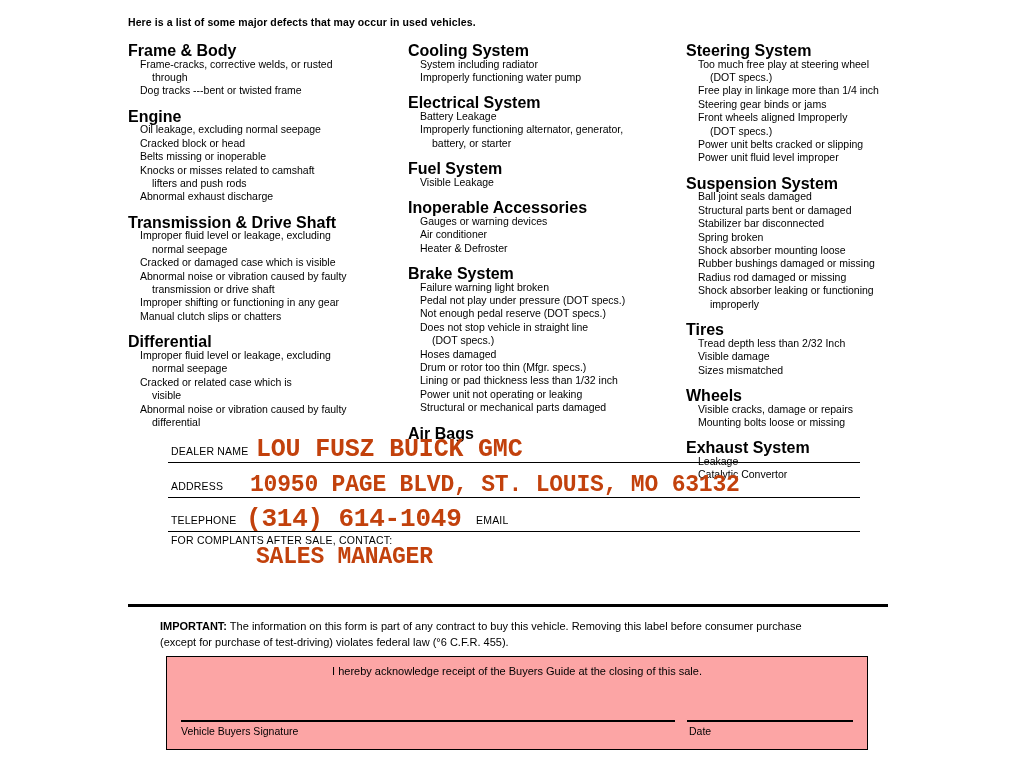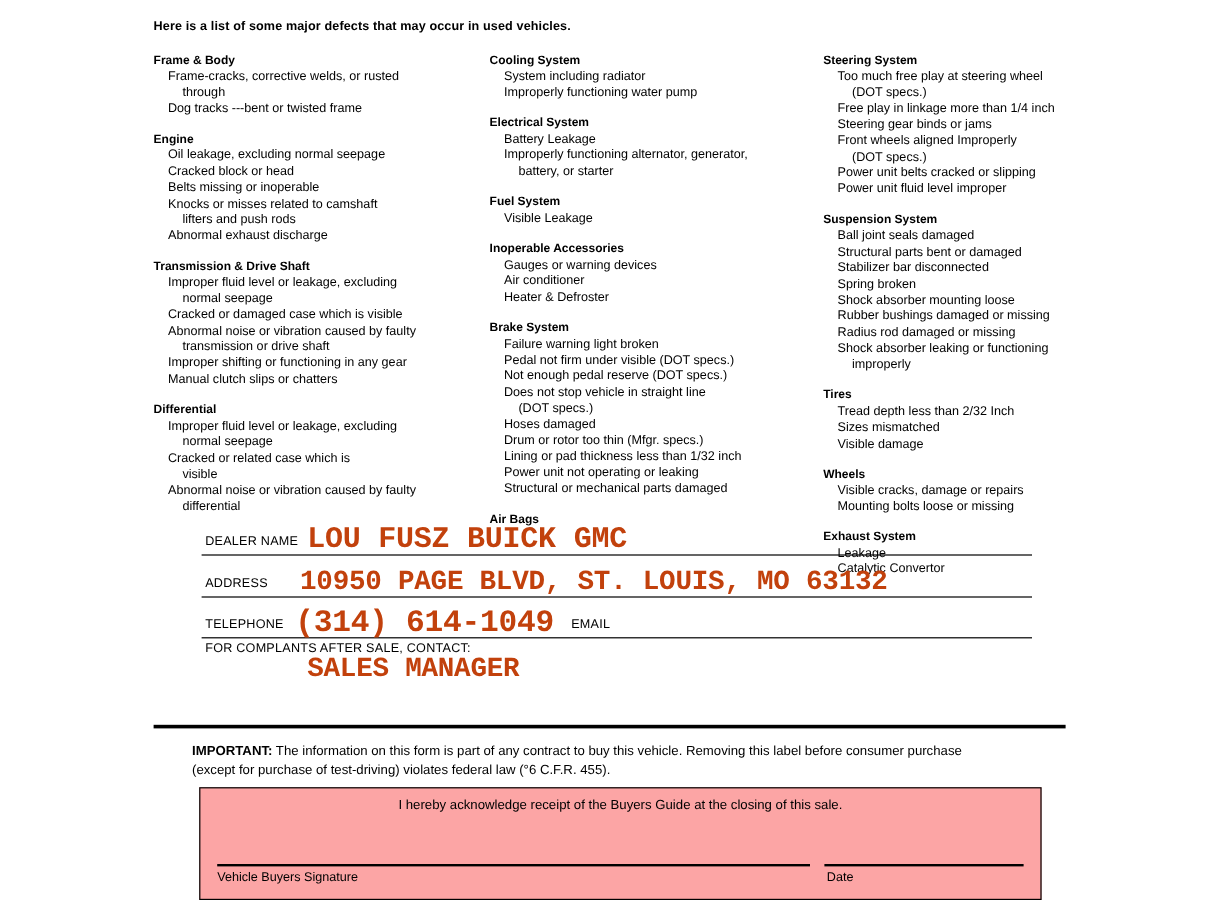--- a/index.html
+++ b/index.html
@@ -45,21 +45,21 @@
     top: 0;
     font-size: 10.5px;
     line-height: 13.4px;
   }
   .col.c1 { left: 0px;   width: 260px; }
   .col.c2 { left: 280px; width: 270px; }
   .col.c3 { left: 558px; width: 250px; }
 
   .grp-title {
     font-weight: bold;
-    font-size: 10px;
+    font-size: 16px;
     line-height: 13.6px;
     margin-top: 0;
   }
   .grp + .grp .grp-title { margin-top: 12px; }
   .item {
     padding-left: 12px;
     font-size: 10.5px;
     line-height: 13.4px;
   }
   .item .cont {
@@ -240,21 +240,21 @@
         </div>
         <div class="grp">
           <div class="grp-title">Inoperable Accessories</div>
           <div class="item"><span>Gauges or warning devices</span></div>
           <div class="item"><span>Air conditioner</span></div>
           <div class="item"><span>Heater &amp; Defroster</span></div>
         </div>
         <div class="grp">
           <div class="grp-title">Brake System</div>
           <div class="item"><span>Failure warning light broken</span></div>
-          <div class="item"><span>Pedal not firm under visible (DOT specs.)</span></div>
+          <div class="item"><span>Pedal not play under pressure (DOT specs.)</span></div>
           <div class="item"><span>Not enough pedal reserve (DOT specs.)</span></div>
           <div class="item"><span>Does not stop vehicle in straight line</span><span class="cont">(DOT specs.)</span></div>
           <div class="item"><span>Hoses damaged</span></div>
           <div class="item"><span>Drum or rotor too thin (Mfgr. specs.)</span></div>
           <div class="item"><span>Lining or pad thickness less than 1/32 inch</span></div>
           <div class="item"><span>Power unit not operating or leaking</span></div>
           <div class="item"><span>Structural or mechanical parts damaged</span></div>
         </div>
         <div class="grp">
           <div class="grp-title">Air Bags</div>
@@ -277,22 +277,22 @@
           <div class="item"><span>Stabilizer bar disconnected</span></div>
           <div class="item"><span>Spring broken</span></div>
           <div class="item"><span>Shock absorber mounting loose</span></div>
           <div class="item"><span>Rubber bushings damaged or missing</span></div>
           <div class="item"><span>Radius rod damaged or missing</span></div>
           <div class="item"><span>Shock absorber leaking or functioning</span><span class="cont">improperly</span></div>
         </div>
         <div class="grp">
           <div class="grp-title">Tires</div>
           <div class="item"><span>Tread depth less than 2/32 Inch</span></div>
+          <div class="item"><span>Visible damage</span></div>
           <div class="item"><span>Sizes mismatched</span></div>
-          <div class="item"><span>Visible damage</span></div>
         </div>
         <div class="grp">
           <div class="grp-title">Wheels</div>
           <div class="item"><span>Visible cracks, damage or repairs</span></div>
           <div class="item"><span>Mounting bolts loose or missing</span></div>
         </div>
         <div class="grp">
           <div class="grp-title">Exhaust System</div>
           <div class="item"><span>Leakage</span></div>
           <div class="item"><span>Catalytic Convertor</span></div>

